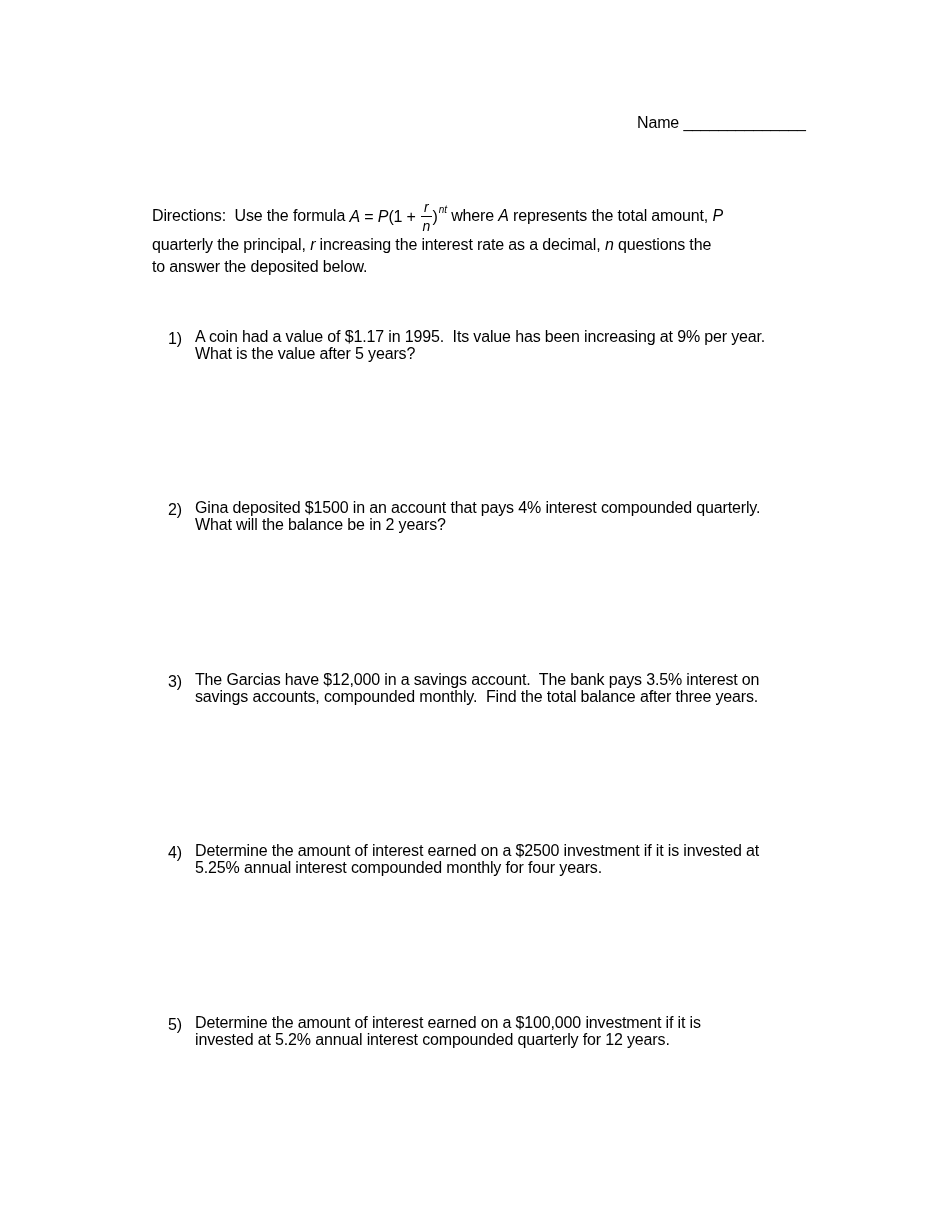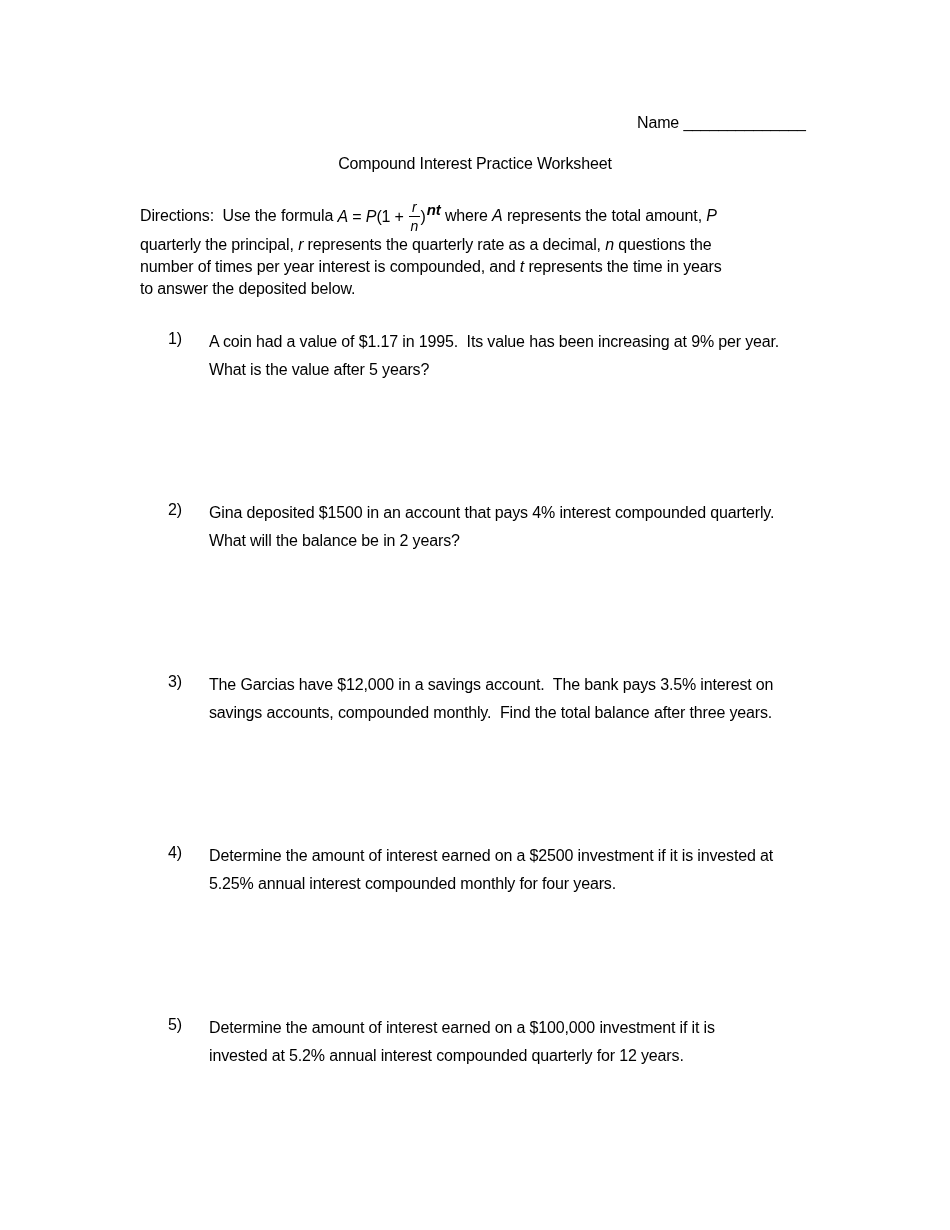--- a/index.html
+++ b/index.html
@@ -34,20 +34,21 @@
     line-height: 21px;
   }
   .directions {
     top: 199px;
     left: 140px;
     width: 676px;
   }
   .directions .dline {
     white-space: pre-wrap;
     line-height: 22px;
+    margin-left: 12px;
   }
   .v { font-style: italic; }
 
   .formula {
     display: inline-flex;
     align-items: center;
     vertical-align: middle;
     white-space: pre;
   }
   .frac {
@@ -58,58 +59,54 @@
     font-size: 14px;
     line-height: 1.15;
     margin: 0 1px;
   }
   .frac .num {
     border-bottom: 1px solid #000;
     padding: 0 3px 1px 3px;
   }
   .frac .den { padding-top: 1px; }
   .exp {
-    font-size: 15px;
+    font-size: 10px;
     font-style: italic;
     position: relative;
     top: -7px;
     margin-left: 1px;
-    font-weight: bold;
   }
 
   .question {
     left: 168px;
     width: 648px;
     display: flex;
     align-items: flex-start;
   }
   .q-num {
     flex: 0 0 27px;
     line-height: 21.5px;
   }
   .q-text {
     flex: 1;
     white-space: pre-wrap;
-    line-height: 28px;
-    margin-left: 14px;
+    line-height: 17px;
   }
 </style>
 </head>
 <body>
 
 <div id="page">
 
   <div class="abs name-line">Name ______________</div>
 
-  <div class="abs title">Compound Interest Practice Worksheet</div>
 
   <div class="abs directions">
     <div class="dline"><span>Directions:  Use the formula </span><span class="formula"><span class="v">A</span><span> = </span><span class="v">P</span><span>(1 + </span><span class="frac"><span class="num v">r</span><span class="den v">n</span></span><span>)</span><span class="exp">nt</span></span><span> where </span><span class="v">A</span><span> represents the total amount, </span><span class="v">P</span></div>
-    <div class="dline"><span>quarterly the principal, </span><span class="v">r</span><span> represents the quarterly rate as a decimal, </span><span class="v">n</span><span> questions the</span></div>
-    <div class="dline"><span>number of times per year interest is compounded, and </span><span class="v">t</span><span> represents the time in years</span></div>
+    <div class="dline"><span>quarterly the principal, </span><span class="v">r</span><span> increasing the interest rate as a decimal, </span><span class="v">n</span><span> questions the</span></div>
     <div class="dline">to answer the deposited below.</div>
   </div>
 
   <div class="abs question" style="top:328px">
     <span class="q-num">1)</span>
     <div class="q-text">A coin had a value of $1.17 in 1995.  Its value has been increasing at 9% per year.
 What is the value after 5 years?</div>
   </div>
 
   <div class="abs question" style="top:499px">

